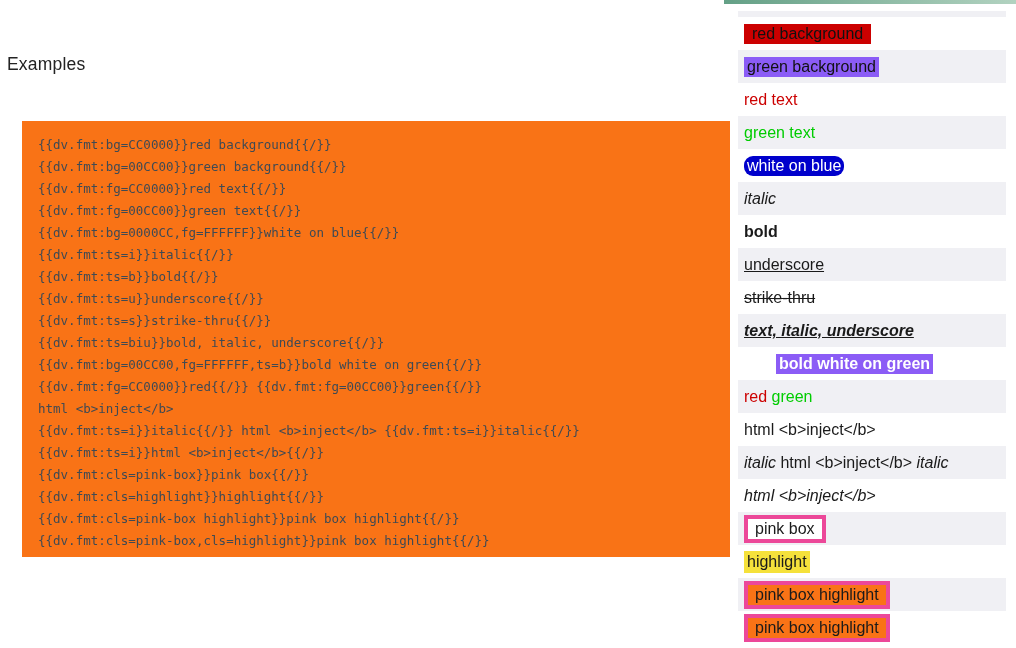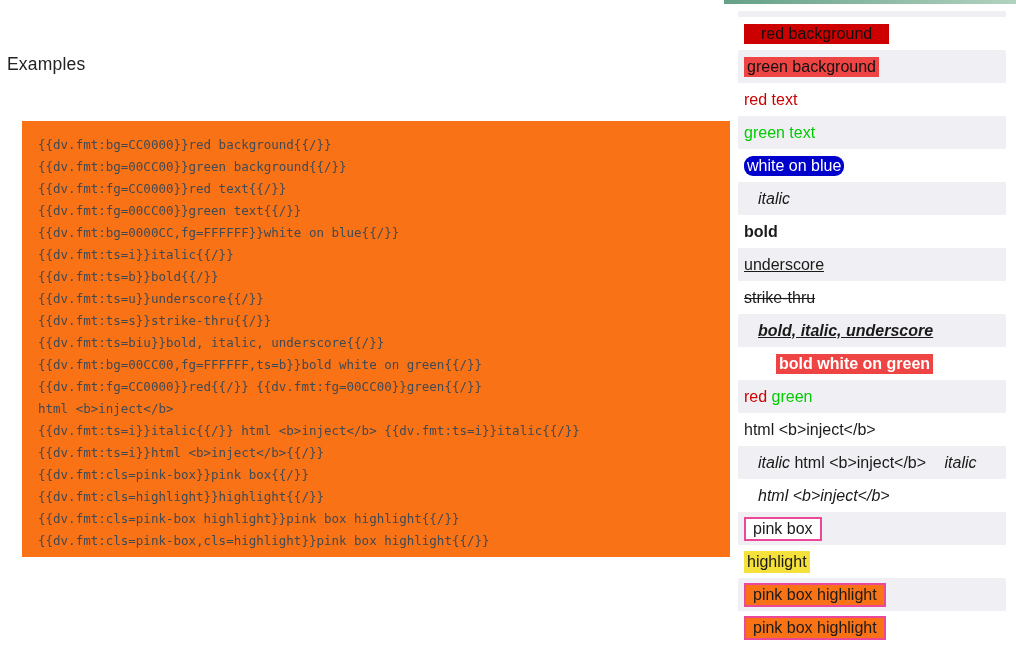--- a/index.html
+++ b/index.html
@@ -19,33 +19,33 @@
   .accent-bar { position:absolute; left:724px; top:0; width:292px; height:4px;
                 background:linear-gradient(to right,#64a086,#b2d2c0); }
   .top-strip { position:absolute; left:738px; top:11px; width:268px; height:6px;
                background:#f0f0f4; }
   .results { position:absolute; left:738px; top:17px; width:268px; }
   .result-row { height:33px; display:flex; align-items:center; padding-left:6px;
                 font-size:16px; color:#1a1a1a; overflow:visible; white-space:pre; }
   .result-row:nth-child(even) { background:#f0f0f4; }
 
   
-  .bg-red   { background:#CC0000; color:#111; padding:1px 17px; }
-  .bg-green { background:#ef4444; color:#111; padding:1px 3px; }
+  .bg-red   { background:#CC0000; color:#111; padding:1px 8px; }
+  .bg-green { background:#8b5cf6; color:#111; padding:1px 3px; }
   .bg-blue  { background:#0000CC; color:#fff; padding:1px 3px;border-radius:9px; }
   .fg-red   { color:#CC0000; }
   .fg-green { color:#00CC00; }
   .fg-white { color:#ffffff;margin-left:32px; }
-  .it { font-style:italic;margin-left:14px; }
+  .it { font-style:italic; }
   .b  { font-weight:bold; }
   .u  { text-decoration:underline; }
   .s  { text-decoration:line-through; }
   .b.it.u { text-decoration:underline; }
   .highlight { background:#F5E13B; padding:2px 3px; }
-  .pink-box { display:inline-block; border:2px solid #ec4899; background:#ffffff;
+  .pink-box { display:inline-block; border:4px solid #ec4899; background:#ffffff;
               padding:1px 7px; }
   .pink-box.highlight { background:#f97316; }
 </style>
 </head>
 <body>
 
 <div class="stage">
 
   <h2 class="heading">Examples</h2>
 
@@ -57,21 +57,21 @@
   <div class="results">
       <div class="result-row"><span class="bg-red">red background</span></div>
       <div class="result-row"><span class="bg-green">green background</span></div>
       <div class="result-row"><span class="fg-red">red text</span></div>
       <div class="result-row"><span class="fg-green">green text</span></div>
       <div class="result-row"><span class="bg-blue">white on blue</span></div>
       <div class="result-row"><span class="it">italic</span></div>
       <div class="result-row"><span class="b">bold</span></div>
       <div class="result-row"><span class="u">underscore</span></div>
       <div class="result-row"><span class="s">strike-thru</span></div>
-      <div class="result-row"><span class="b it u">bold, italic, underscore</span></div>
+      <div class="result-row"><span class="b it u">text, italic, underscore</span></div>
       <div class="result-row"><span class="bg-green fg-white b">bold white on green</span></div>
       <div class="result-row"><span class="fg-red">red</span><span> </span><span class="fg-green">green</span></div>
       <div class="result-row"><span>html &lt;b&gt;inject&lt;/b&gt;</span></div>
       <div class="result-row"><span class="it">italic</span><span> html &lt;b&gt;inject&lt;/b&gt; </span><span class="it">italic</span></div>
       <div class="result-row"><span class="it">html &lt;b&gt;inject&lt;/b&gt;</span></div>
       <div class="result-row"><span class="pink-box">pink box</span></div>
       <div class="result-row"><span class="highlight">highlight</span></div>
       <div class="result-row"><span class="pink-box highlight">pink box highlight</span></div>
       <div class="result-row"><span class="pink-box highlight">pink box highlight</span></div>
     </div>

